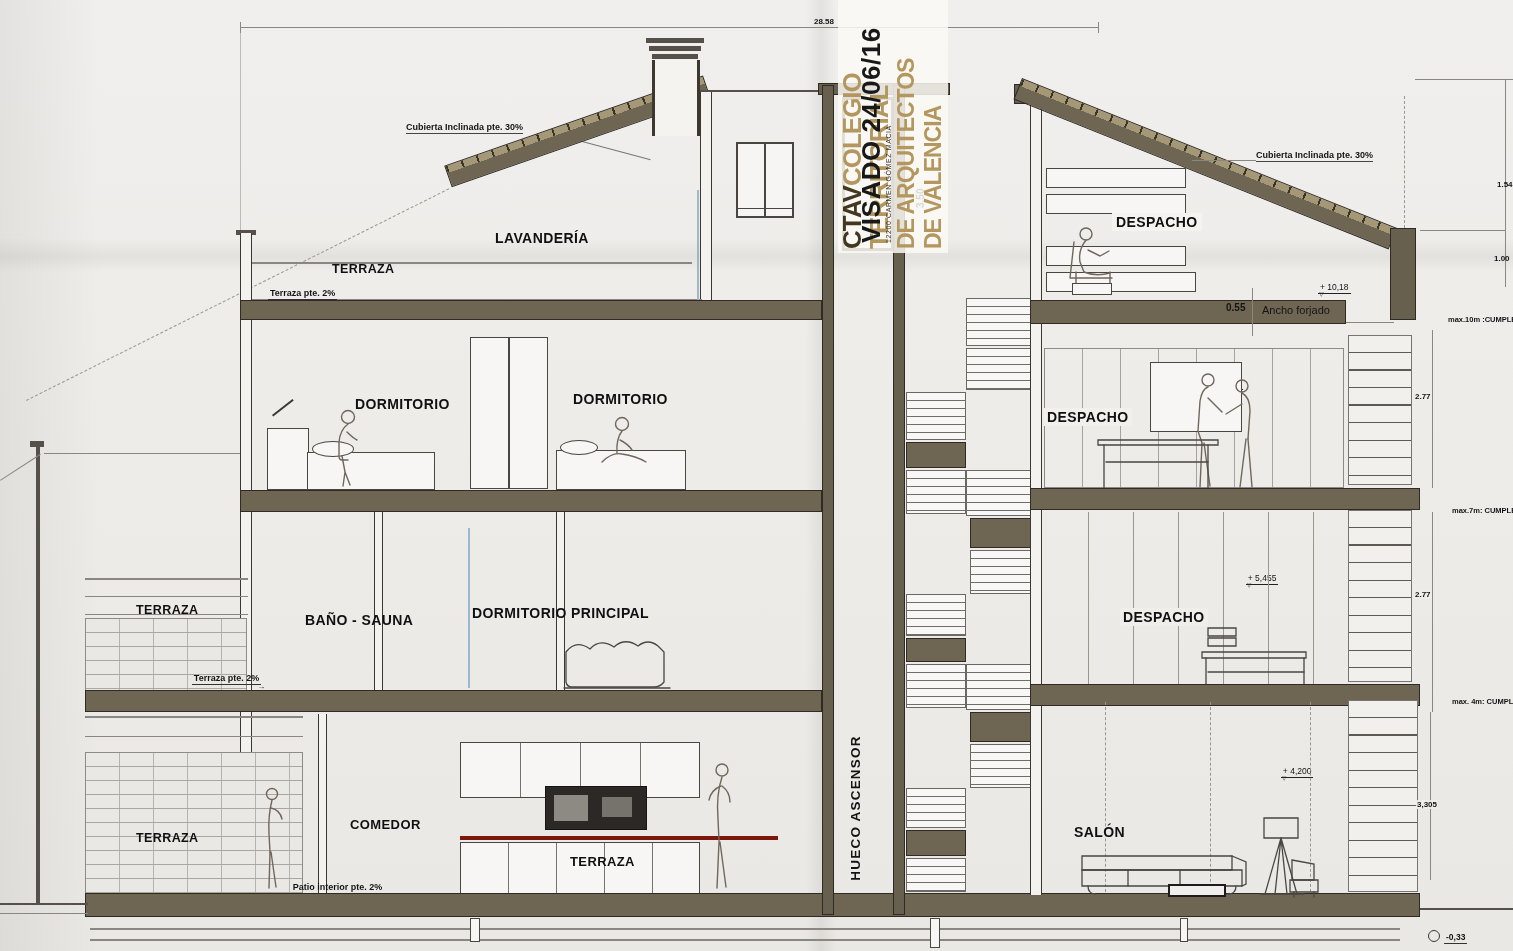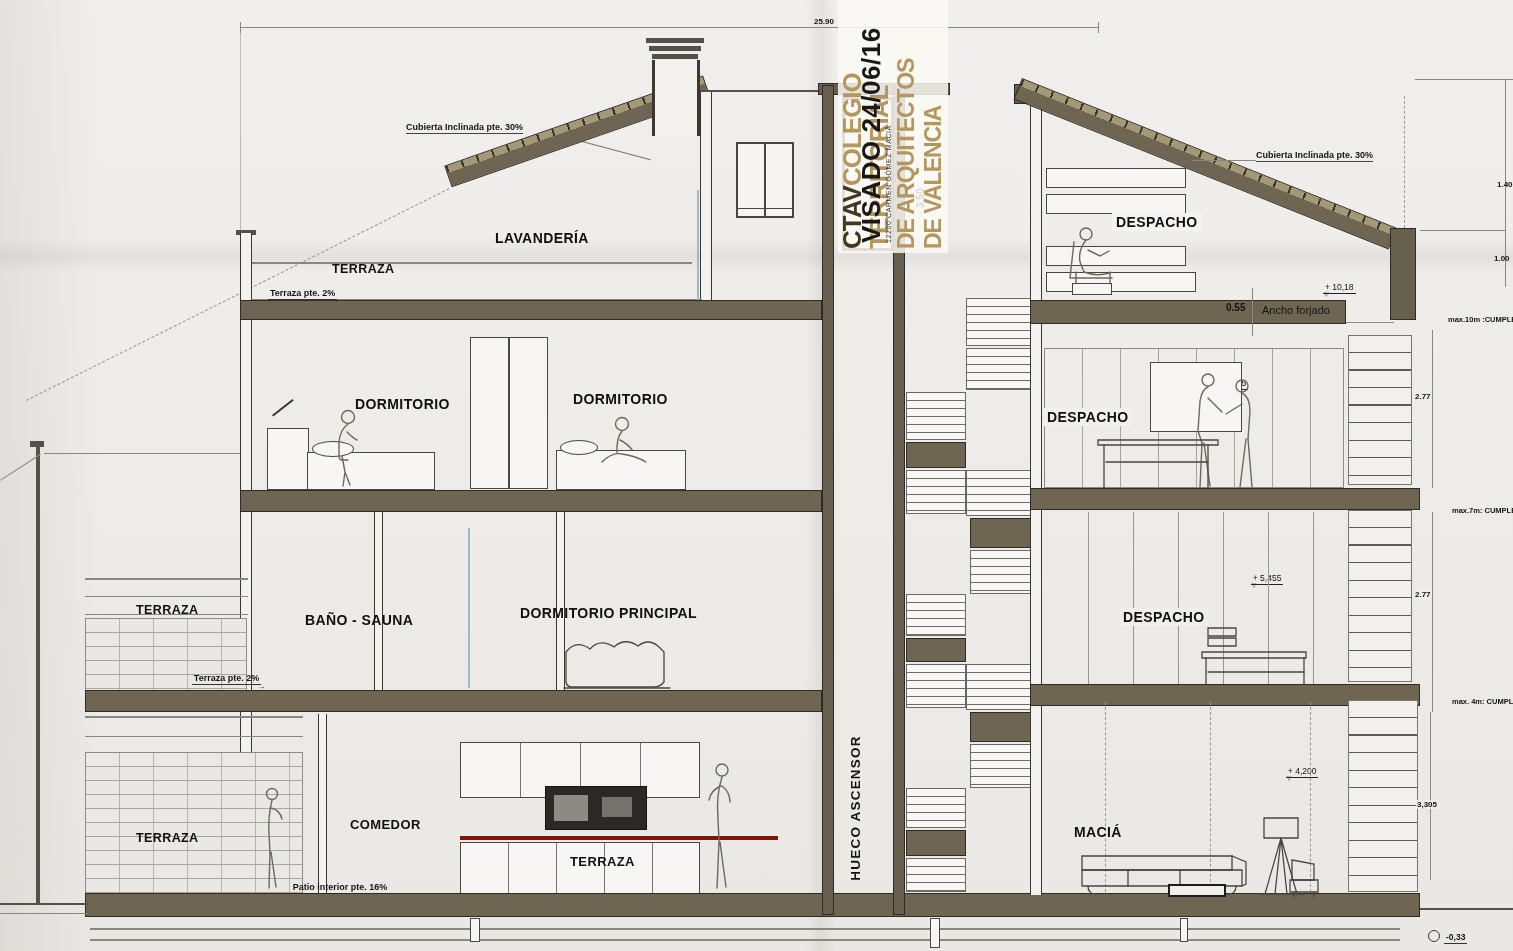--- a/index.html
+++ b/index.html
@@ -55,21 +55,21 @@
   <div class="abs shade" style="left:0;top:0;width:100px;height:951px;background:linear-gradient(90deg,rgba(60,55,45,.07),rgba(0,0,0,0))"></div>
   <div class="abs shade" style="left:806;top:0"></div>
   <div class="abs shade" style="left:0;top:238px;width:1513px;height:34px;background:linear-gradient(180deg,rgba(0,0,0,0),rgba(70,65,55,.07) 55%,rgba(0,0,0,0))"></div>
   <div class="abs shade" style="left:806px;top:0;width:30px;height:951px;background:linear-gradient(90deg,rgba(0,0,0,0),rgba(70,65,55,.08) 50%,rgba(0,0,0,0))"></div>
 
   
   <div class="abs hlt" style="left:240px;top:27px;width:858px;height:1px"></div>
   <div class="abs hlt" style="left:240px;top:22px;width:1px;height:11px"></div>
   <div class="abs hlt" style="left:1098px;top:22px;width:1px;height:11px"></div>
   <div class="abs hlt" style="left:240px;top:28px;width:1px;height:202px;opacity:.5"></div>
-  <div class="abs lbl tiny" style="left:800px;top:17px;width:34px;text-align:right">25.90</div>
+  <div class="abs lbl tiny" style="left:800px;top:17px;width:34px;text-align:right">28.58</div>
 
   
   
   <div class="abs lbl ann" style="left:406px;top:122px;border-bottom:1px solid #444;padding-bottom:1px"><span>Cubierta Inclinada pte. 30%</span></div>
   <div class="abs" style="left:556px;top:134px;width:98px;height:1px;background:#777;transform:rotate(15deg);transform-origin:0 0"></div>
 
   
   <div class="abs roof" style="left:448px;top:165px;width:274px;height:23px;transform:rotate(-19.2deg);transform-origin:0 50%"></div>
   
   <div class="abs dash" style="left:26px;top:400px;width:473px;transform:rotate(-26.6deg);transform-origin:0 0"></div>
@@ -128,21 +128,21 @@
   
   <div class="abs hlt" style="left:85px;top:578px;width:163px;height:2px"></div>
   <div class="abs hlt" style="left:85px;top:596px;width:163px;height:1px"></div>
   <div class="abs hlt" style="left:85px;top:614px;width:163px;height:1px"></div>
   <div class="abs brick" style="left:85px;top:618px;width:162px;height:73px"></div>
   <div class="abs wwall" style="left:374px;top:512px;width:9px;height:178px"></div>
   <div class="abs glass" style="left:468px;top:528px;width:2px;height:160px"></div>
   <div class="abs wwall" style="left:556px;top:512px;width:9px;height:178px"></div>
   <div class="abs lbl room" style="left:136px;top:603px;font-size:12.5px">TERRAZA</div>
   <div class="abs lbl room" style="left:305px;top:612px">BAÑO - SAUNA</div>
-  <div class="abs lbl room" style="left:520px;top:605px">DORMITORIO PRINCIPAL</div>
+  <div class="abs lbl room" style="left:472px;top:605px">DORMITORIO PRINCIPAL</div>
   <div class="abs lbl ann slope" style="left:118px;top:667px;font-size:9px"><span>Terraza pte. 2%</span><span class="sarrow">→</span></div>
   <svg class="abs furn" style="left:560px;top:638px" width="114" height="54" viewBox="0 0 114 54">
     <path d="M6 14 q10 -13 24 -3 q10 -11 24 -2 q11 -10 24 -1 q10 -8 20 0 l6 6 l0 30 q-4 5 -10 5 l-82 0 q-5 0 -6 -5 z"></path>
     <path d="M4 50 l106 0"></path>
   </svg>
   <div class="abs slab" style="left:85px;top:690px;width:737px;height:22px"></div>
 
   
   <div class="abs hlt" style="left:85px;top:716px;width:218px;height:2px"></div>
   <div class="abs hlt" style="left:85px;top:736px;width:218px;height:1px"></div>
@@ -150,21 +150,21 @@
   <div class="abs wwall" style="left:318px;top:714px;width:9px;height:182px"></div>
   <svg class="abs fig" style="left:256px;top:786px" width="32" height="104" viewBox="0 0 32 104">
     <circle cx="16" cy="8" r="5.5"></circle>
       <path d="M16 14 q-4 16 -3 34 l1 18"></path>
     <path d="M14 66 l-1 36 m2 -36 l5 35"></path>
       <path d="M15 22 q9 2 11 11"></path>
   </svg>
   <div class="abs lbl room" style="left:136px;top:831px;font-size:12.5px">TERRAZA</div>
   <div class="abs lbl room" style="left:350px;top:817px;font-size:13px">COMEDOR</div>
   <div class="abs lbl lvl" style="left:364px;top:869px;font-size:8.5px"><span class="tri">▽</span><span>+ 0,555</span></div>
-  <div class="abs lbl ann slope" style="left:106px;top:876px;font-size:9px"><span>Patio interior pte. 16%</span><span class="sarrow">→</span></div>
+  <div class="abs lbl ann slope" style="left:106px;top:876px;font-size:9px"><span>Patio interior pte. 2%</span><span class="sarrow">→</span></div>
 
   
   <div class="abs box" style="left:460px;top:742px;width:240px;height:56px;background-image:repeating-linear-gradient(90deg,rgba(0,0,0,0) 0 59px,#77746e 59px 60px)"></div>
   <div class="abs" style="left:545px;top:786px;width:102px;height:44px;background:#2b2825;border:1px solid #161412">
     <div class="abs" style="left:8px;top:8px;width:34px;height:26px;background:#8d8a84"></div>
     <div class="abs" style="left:56px;top:10px;width:30px;height:20px;background:#76736d"></div>
   </div>
   <div class="abs" style="left:460px;top:836px;width:318px;height:4px;background:#7b170d"></div>
   <div class="abs box" style="left:460px;top:842px;width:240px;height:52px;background-image:repeating-linear-gradient(90deg,rgba(0,0,0,0) 0 47px,#77746e 47px 48px)"></div>
   <div class="abs lbl room" style="left:570px;top:854px;font-size:13px">TERRAZA</div>
@@ -289,21 +289,21 @@
   </svg>
   
   
   <div class="abs slab" style="left:1030px;top:684px;width:390px;height:22px"></div>
   <div class="abs louv" style="left:1348px;top:510px;width:64px;height:172px"></div>
 
   
   <div class="abs vdash" style="left:1105px;top:702px;height:190px"></div>
   <div class="abs vdash" style="left:1210px;top:702px;height:190px"></div>
   <div class="abs vdash" style="left:1310px;top:702px;height:190px"></div>
-  <div class="abs lbl room" style="left:1074px;top:824px">MACIÁ</div>
+  <div class="abs lbl room" style="left:1074px;top:824px">SALÓN</div>
   <svg class="abs furn" style="left:1078px;top:854px" width="178" height="44" viewBox="0 0 178 44">
     <path d="M4 2 l150 0 l0 14 l-150 0 z"></path>
       <path d="M4 16 l160 0 l0 16 l-160 0 z"></path>
     <path d="M50 16 l0 16 m52 -16 l0 16"></path>
       <path d="M10 32 q0 8 8 8 m140 -8 q0 8 -8 8"></path>
     <path d="M154 2 l14 6 l0 22 l-4 2"></path>
   </svg>
   <div class="abs" style="left:1168px;top:884px;width:58px;height:13px;border:2px solid #1e1c1a;background:#efeeec"></div>
   <svg class="abs furn" style="left:1252px;top:816px" width="60" height="82" viewBox="0 0 60 82">
     <path d="M12 2 l34 0 l0 20 l-34 0 z"></path>
@@ -317,21 +317,21 @@
   </svg>
   
   
   <div class="abs louv" style="left:1348px;top:700px;width:70px;height:192px"></div>
   <div class="abs hl" style="left:1420px;top:908px;width:93px;height:2px"></div>
 
   
   
   <div class="abs hlt" style="left:1415px;top:79px;width:98px;height:1px"></div>
   <div class="abs hlt" style="left:1505px;top:79px;width:1px;height:208px"></div>
-  <div class="abs lbl tiny" style="left:1496px;top:180px;background:#eeede a0;padding:0 1px">1.40</div>
+  <div class="abs lbl tiny" style="left:1496px;top:180px;background:#eeede a0;padding:0 1px">1.54</div>
   
   <div class="abs hlt" style="left:1420px;top:230px;width:86px;height:1px"></div>
   <div class="abs lbl tiny" style="left:1494px;top:254px">1.00</div>
   
   
   <div class="abs lbl micro" style="left:1448px;top:315px;font-weight:bold">max.10m :CUMPLE)</div>
   <div class="abs hlt" style="left:1432px;top:330px;width:1px;height:158px"></div>
   <div class="abs lbl tiny" style="left:1414px;top:392px;background:rgba(238,237,233,.9);padding:0 1px">2.77</div>
   
   <div class="abs lbl micro" style="left:1452px;top:506px;font-weight:bold">max.7m: CUMPLE)</div>

